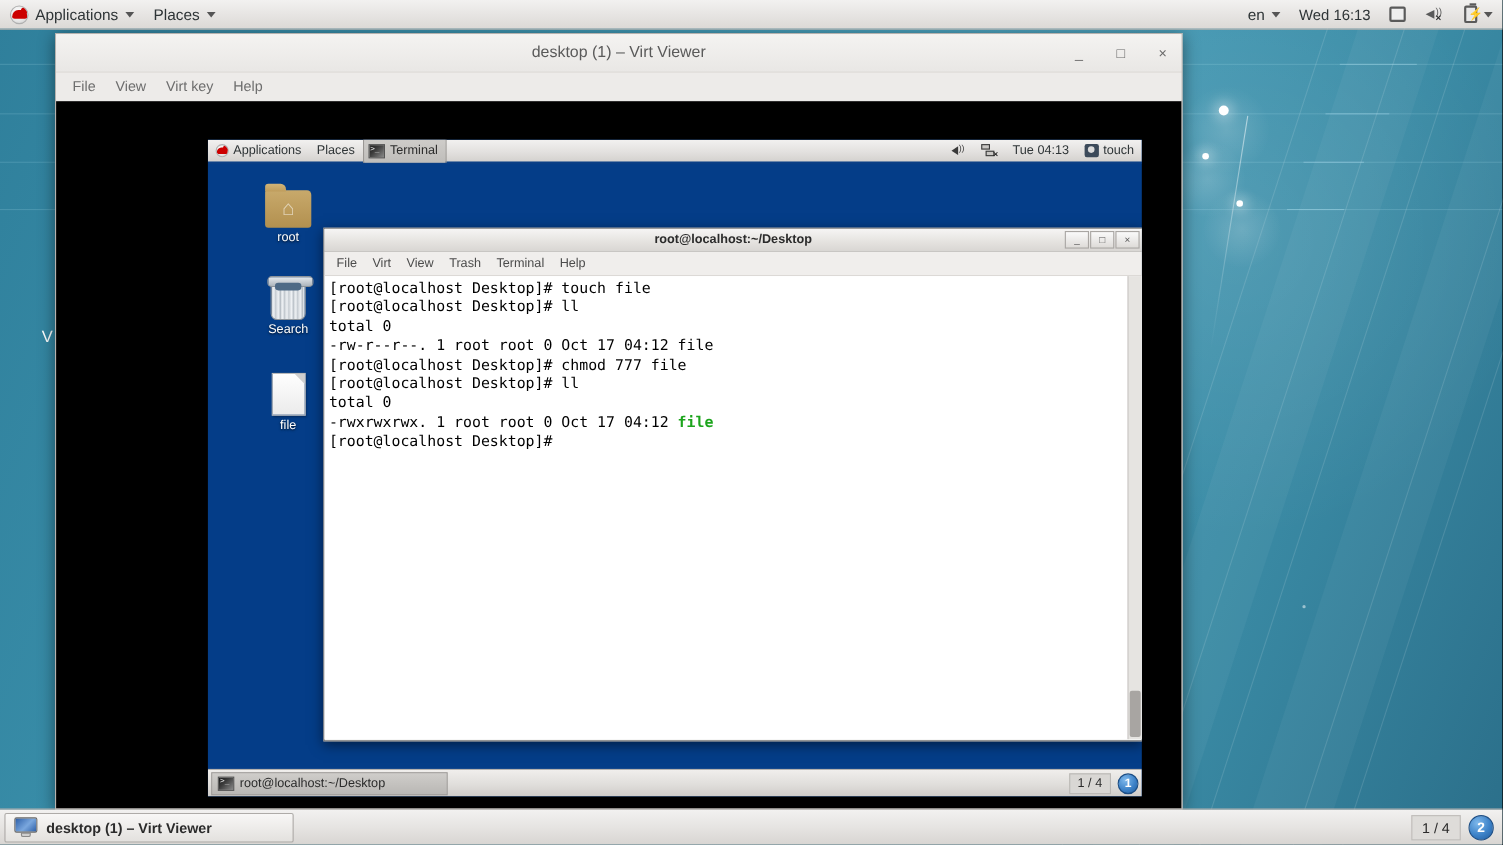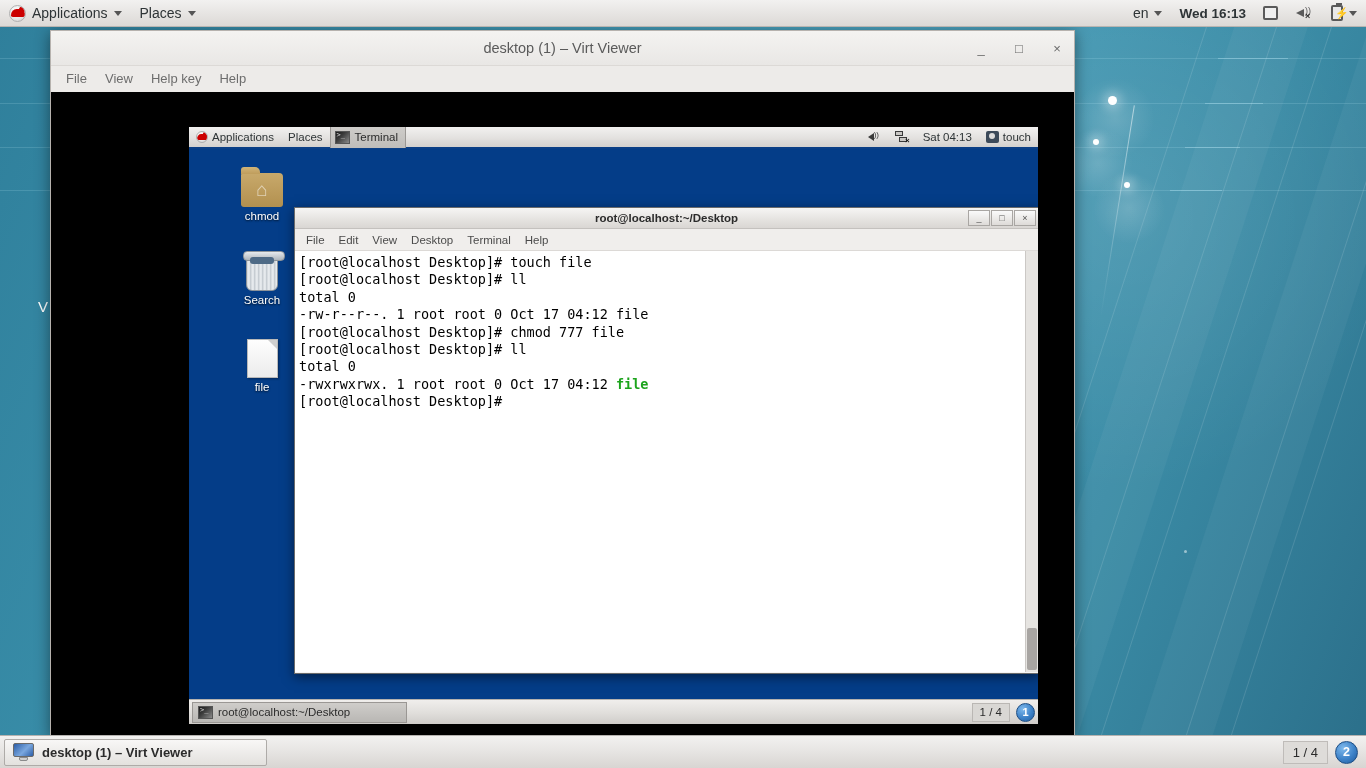--- a/index.html
+++ b/index.html
@@ -77,21 +77,21 @@
     content: ''; position: absolute; left: 9px; top: 1px;
     width: 6px; height: 5px; background: #cc0000;
     border-radius: 50% 50% 0 0; transform: rotate(18deg);
   }
   .caret-down {
     width: 0; height: 0;
     border-left: 4px solid transparent; border-right: 4px solid transparent;
     border-top: 5px solid #555;
   }
   #host-top-panel .spacer { flex: 1; }
-  #host-top-panel .tray-clock { font-weight: bold; font-size: 13.5px; padding: 0 8px; }
+  #host-top-panel .tray-clock { font-weight: normal; font-size: 13.5px; padding: 0 8px; }
   .icon-screen {
     width: 15px; height: 14px;
     border: 2px solid #5a5a5a; border-radius: 2px;
     background: #efefef;
   }
   .icon-speaker-mute { position: relative; width: 17px; height: 15px; }
   .icon-speaker-mute .cone {
     position: absolute; left: 0; top: 3px;
     width: 0; height: 0;
     border-top: 4.5px solid transparent; border-bottom: 4.5px solid transparent;
@@ -488,21 +488,21 @@
     <div class="winbtns">
       <div class="winbtn">_</div>
       <div class="winbtn">□</div>
       <div class="winbtn">×</div>
     </div>
   </div>
 
   <div id="virt-menubar">
     <div class="mi">File</div>
     <div class="mi">View</div>
-    <div class="mi">Help key</div>
+    <div class="mi">Virt key</div>
     <div class="mi">Help</div>
   </div>
 
   <div id="guest-area">
     <div id="guest-screen">
 
       <div id="guest-top-panel">
         <div class="gi">
           <span class="rh-logo rh-logo-sm"></span>
           <span>Applications</span>
@@ -521,32 +521,32 @@
               <span class="wv">))</span>
             </span>
         </div>
         <div class="gi">
           <span class="icon-net-g">
             <span class="b1"></span>
               <span class="b2"></span>
               <span class="xm">×</span>
           </span>
         </div>
-        <div class="gi">Sat 04:13</div>
+        <div class="gi">Tue 04:13</div>
         <div class="gi">
           <span class="icon-user-g"></span>
           <span>touch</span>
         </div>
       </div>
 
       <div class="desk-icon" style="left:41px; top:46px;">
         <span class="ico-home">
             <span class="house">⌂</span>
           </span>
-        <span class="label">chmod</span>
+        <span class="label">root</span>
       </div>
       <div class="desk-icon" style="left:41px; top:128px;">
         <span class="ico-trash">
             <span class="inner"></span>
           </span>
         <span class="label">Search</span>
       </div>
       <div class="desk-icon" style="left:41px; top:212px;">
         <span class="ico-file"></span>
         <span class="label">file</span>
@@ -556,23 +556,23 @@
         <div id="term-titlebar">
           <div class="ttitle">root@localhost:~/Desktop</div>
           <div class="tbtns">
             <div class="tbtn">_</div>
             <div class="tbtn">□</div>
             <div class="tbtn">×</div>
           </div>
         </div>
         <div id="term-menubar">
           <div class="tmi">File</div>
-          <div class="tmi">Edit</div>
+          <div class="tmi">Virt</div>
           <div class="tmi">View</div>
-          <div class="tmi">Desktop</div>
+          <div class="tmi">Trash</div>
           <div class="tmi">Terminal</div>
           <div class="tmi">Help</div>
         </div>
         <div id="term-body">
           <div id="term-text"><span>[root@localhost Desktop]# touch file
 [root@localhost Desktop]# ll
 total 0
 -rw-r--r--. 1 root root 0 Oct 17 04:12 file
 [root@localhost Desktop]# chmod 777 file
 [root@localhost Desktop]# ll

